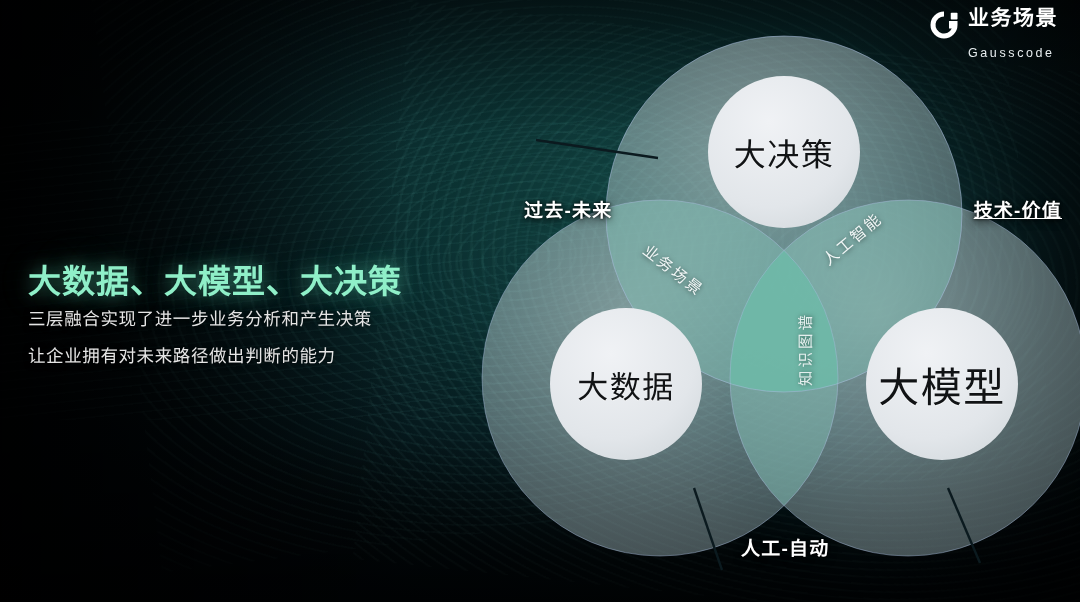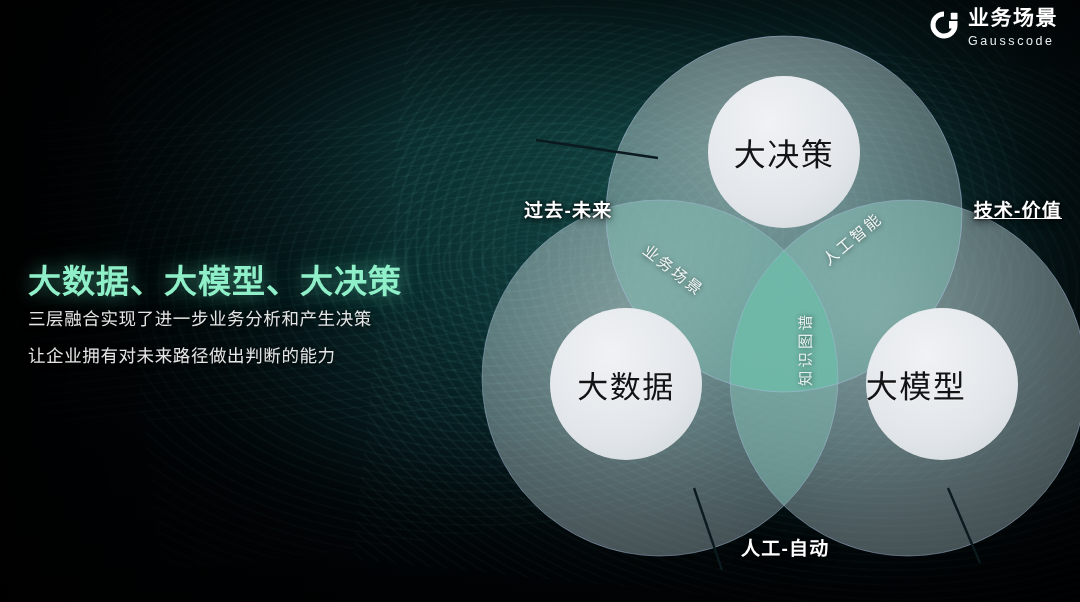--- a/index.html
+++ b/index.html
@@ -108,21 +108,21 @@
   .logo-cn {
     color: #ffffff;
     font-size: 21px;
     font-weight: 700;
     letter-spacing: 1.5px;
   }
   .logo-en {
     color: #e8eef0;
     font-size: 12.5px;
     letter-spacing: 2.6px;
-    margin-top: 7px;
+    margin-top: 19px;
     font-weight: 400;
   }
 
   
   .copy {
     position: absolute;
     left: 28px;
     top: 255px;
     z-index: 30;
     width: 430px;
@@ -175,21 +175,21 @@
   .core-label {
     position: absolute;
     color: #111315;
     font-weight: 400;
     white-space: nowrap;
     pointer-events: none;
     text-shadow: 0 1px 0 rgba(255,255,255,.55);
   }
   #core-top   { left: 50%; top: 134px; transform: translate(-50%,-50%); font-size: 32px; letter-spacing: 1.5px; }
   #core-left  { left: 118px; top: 366px; transform: translate(-50%,-50%); font-size: 31px; letter-spacing: 1.5px; }
-  #core-right { left: 408px; top: 366px; transform: translate(-50%,-50%); font-size: 32px; letter-spacing: 1.5px; text-align: right; }
+  #core-right { left: 434px; top: 366px; transform: translate(-50%,-50%); font-size: 41px; letter-spacing: 1.5px; text-align: right; }
 
   
   .axis-label {
     position: absolute;
     z-index: 35;
     color: #ffffff;
     font-size: 19px;
     font-weight: 700;
     letter-spacing: 1.2px;
     white-space: nowrap;

